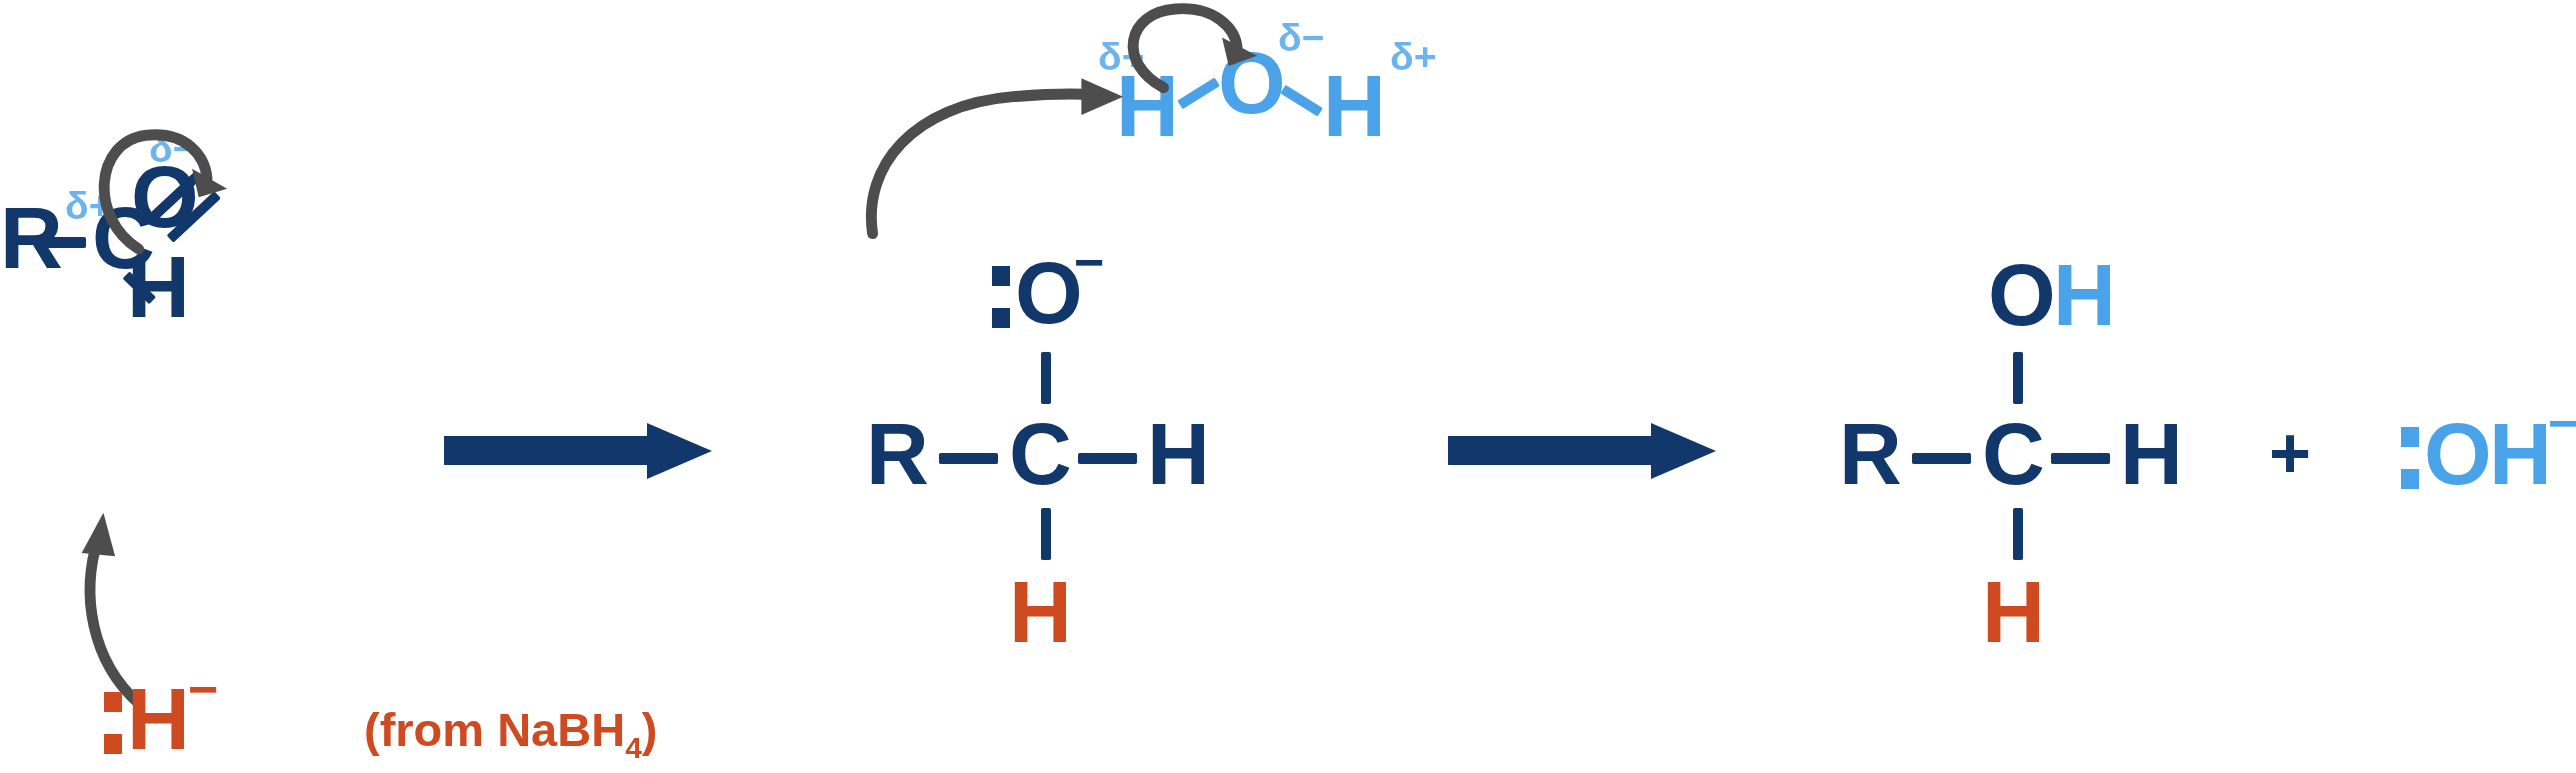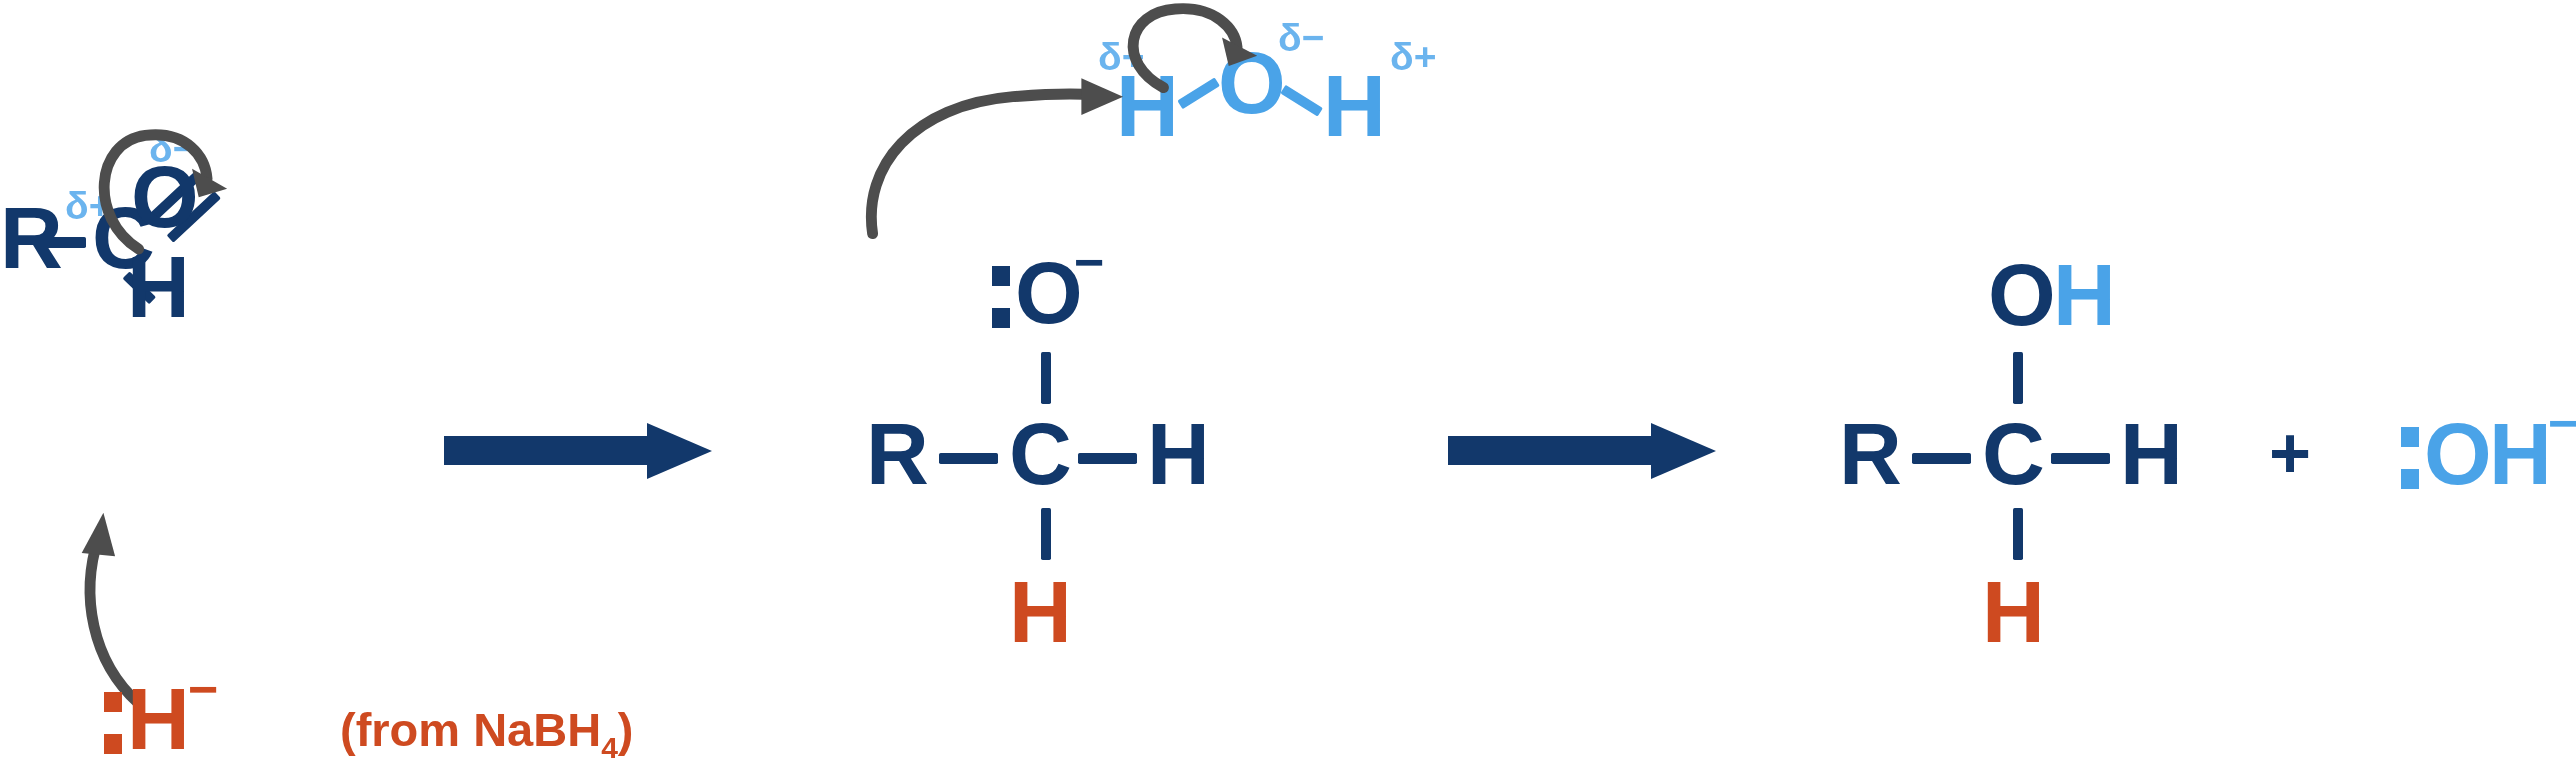--- a/index.html
+++ b/index.html
@@ -169,21 +169,21 @@
 
     <div class="lonepair tall orange" style="left:104px; top:692px;">
       <i class="top"></i>
         <i class="bot"></i>
     </div>
 
     <div class="atom big orange" style="left:127px; top:675px;">H</div>
 
     <div class="sup-minus orange" style="left:188px; top:663px;">−</div>
 
-    <div class="note" style="left:340px; top:706px;">
+    <div class="note" style="left:364px; top:706px;">
       <span>(from NaBH</span><sub>4</sub><span>)</span>
     </div>
   </div>
 
   <div class="rxn-arrow" style="left:444px; top:209px; width:268px; height:55px; top:423px;">
     <div class="shaft" style="width:206px;"></div>
     <div class="head" style="left:203px;"></div>
   </div>
 
   <div>

